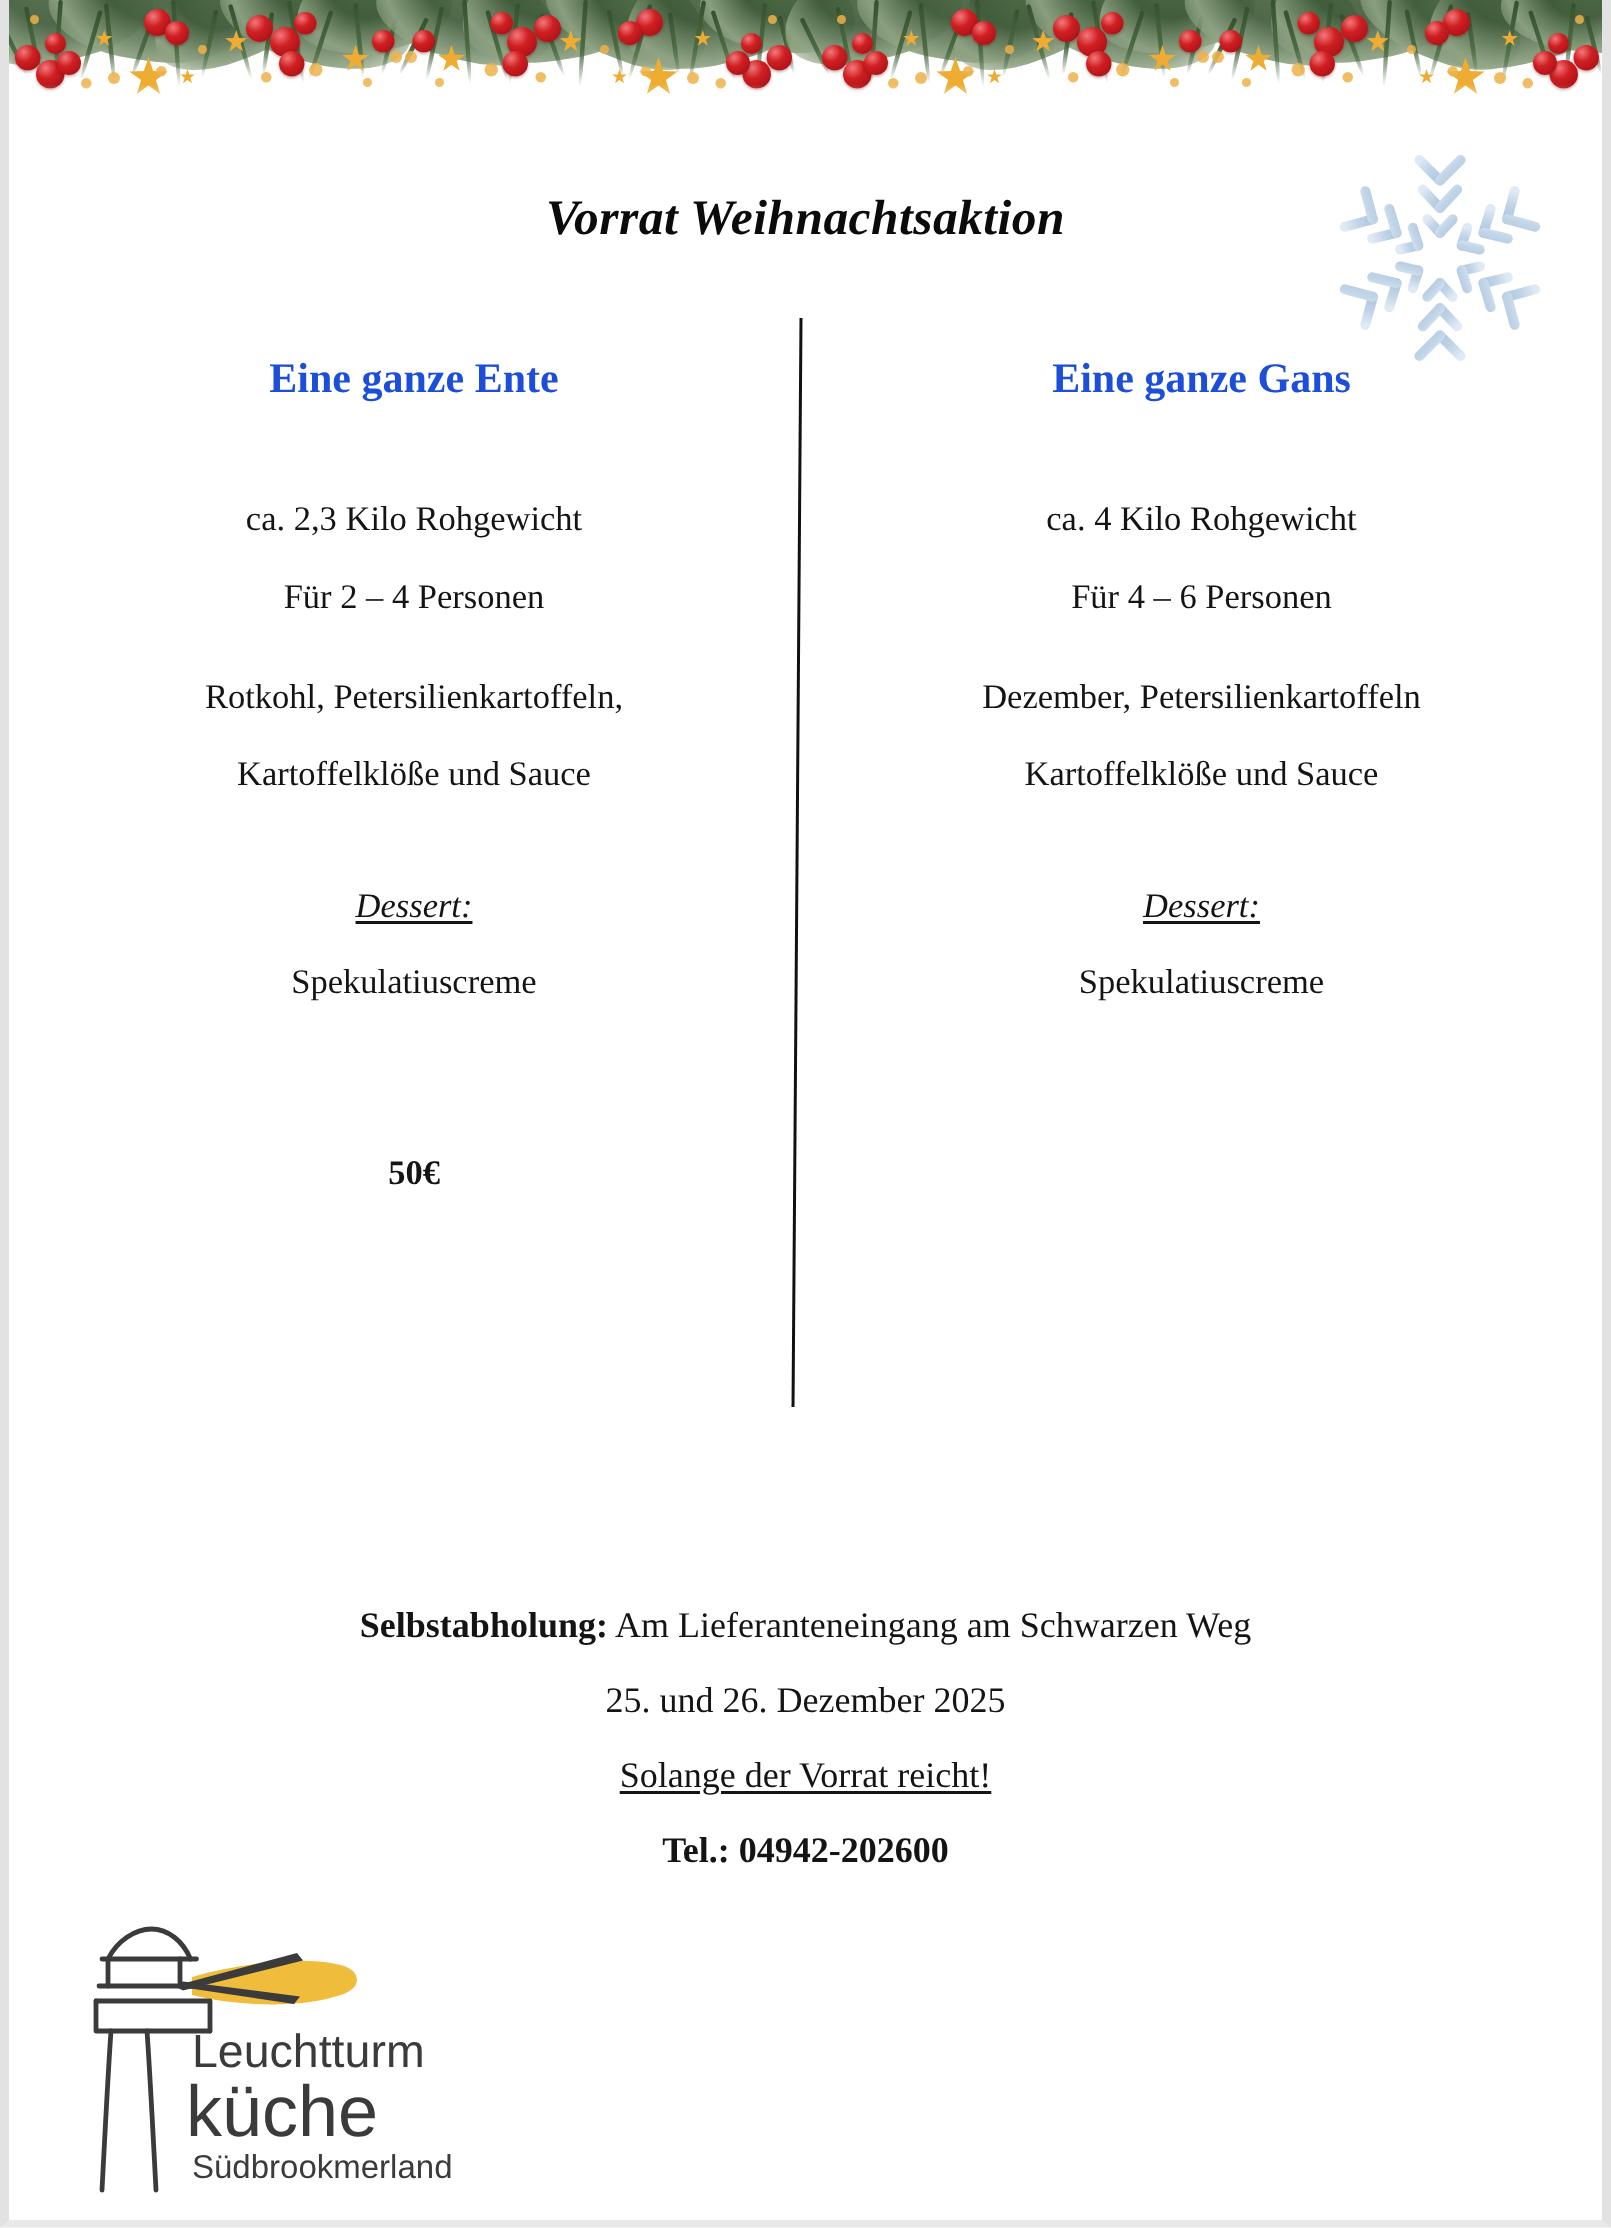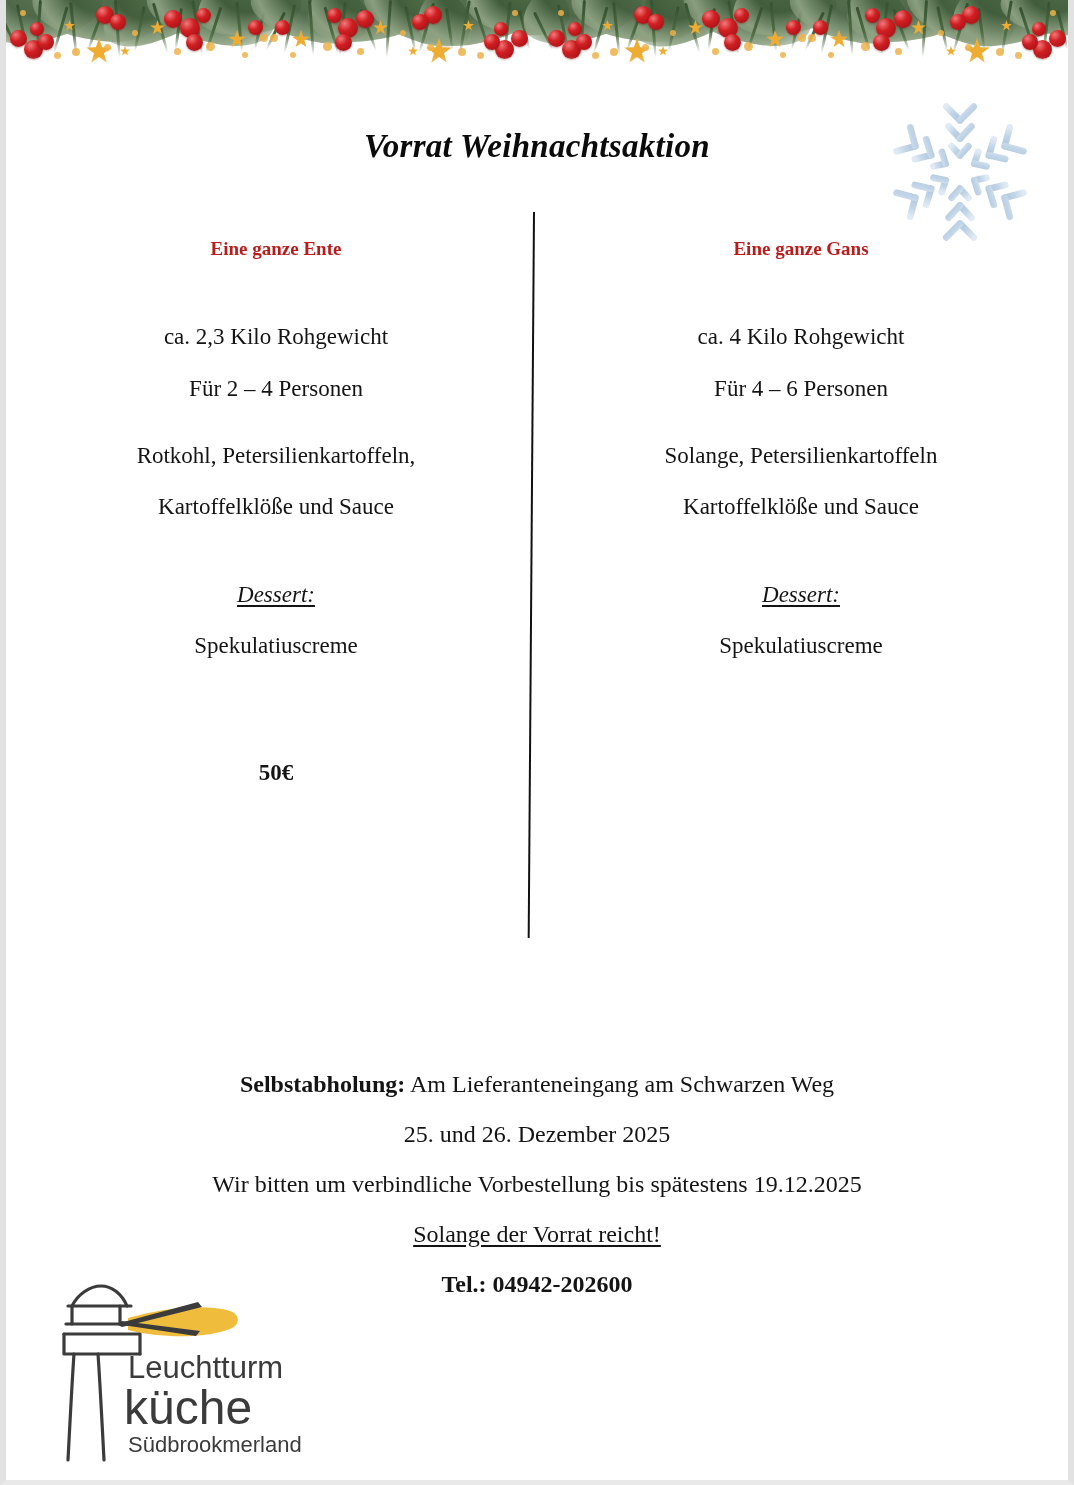--- a/index.html
+++ b/index.html
@@ -118,23 +118,23 @@
     position: absolute;
     top: 0;
     width: 480px;
     text-align: center;
     color: #111111;
   }
   .col-left  { left: 30px; }
   .col-right { left: 555px; }
 
   .offer-title {
-    font-size: 19px;
+    font-size: 28px;
     font-weight: bold;
-    color: #b91c1c;
+    color: #1d4ed8;
     line-height: 1;
     margin: 0 0 0 0;
     padding-top: 7px;
   }
   .offer-line {
     font-size: 23px;
     line-height: 1;
     color: #141414;
   }
   .m-weight  { margin-top: 67px; }
@@ -449,31 +449,30 @@
       <div class="offer-line m-sides2">Kartoffelklöße und Sauce</div>
       <div class="offer-line m-dessert"><span class="u">Dessert:</span></div>
       <div class="offer-line m-creme">Spekulatiuscreme</div>
       <div class="offer-line m-price">50€</div>
     </div>
 
     <div class="col col-right">
       <div class="offer-title">Eine ganze Gans</div>
       <div class="offer-line m-weight">ca. 4 Kilo Rohgewicht</div>
       <div class="offer-line m-persons">Für 4 – 6 Personen</div>
-      <div class="offer-line m-sides">Solange, Petersilienkartoffeln</div>
+      <div class="offer-line m-sides">Dezember, Petersilienkartoffeln</div>
       <div class="offer-line m-sides2">Kartoffelklöße und Sauce</div>
       <div class="offer-line m-dessert"><span class="u">Dessert:</span></div>
       <div class="offer-line m-creme">Spekulatiuscreme</div>
     </div>
   </div>
 
   <div class="footer">
     <div class="footer-line"><span class="b">Selbstabholung:</span><span> Am Lieferanteneingang am Schwarzen Weg</span></div>
     <div class="footer-line fl-2">25. und 26. Dezember 2025</div>
-    <div class="footer-line fl-3">Wir bitten um verbindliche Vorbestellung bis spätestens 19.12.2025</div>
     <div class="footer-line fl-4"><span class="u">Solange der Vorrat reicht!</span></div>
     <div class="footer-line fl-5">Tel.: 04942-202600</div>
   </div>
 
   <div class="logo">
     <svg class="logo-svg" viewBox="0 0 252 200" width="252" height="200" aria-hidden="true">
 
       <path d="M76 46 C110 36 150 32 175 38 C188 41 190 52 178 57 C152 67 108 66 76 58 Z" fill="#efbc3c"></path>
 
       <g fill="none" stroke="#3b3b3b" stroke-width="3.2" stroke-linecap="round" stroke-linejoin="round">

